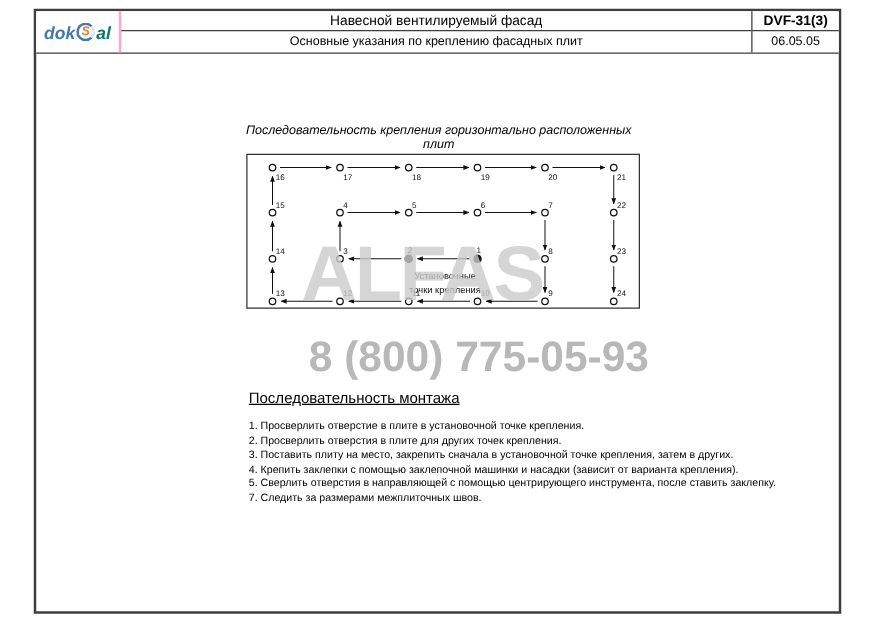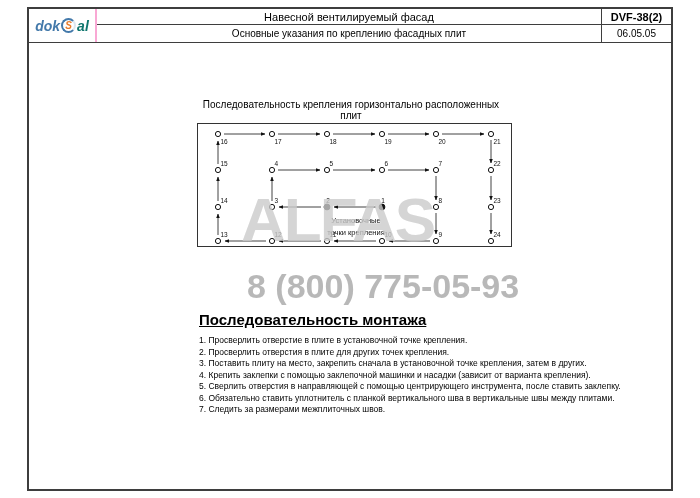--- a/index.html
+++ b/index.html
@@ -24,53 +24,53 @@
         font-size:14px;line-height:1;}
   .logo-dok{color:#4379aa;}
   .logo-al{color:#0f766e;}
   .logo-s{display:inline-flex;align-items:center;justify-content:center;
           width:15px;height:15px;margin:0 1px;border-radius:50%;
           border:2px solid #4379aa;border-right-color:rgba(67,121,170,0.18);
           box-sizing:border-box;}
   .logo-s span{color:#e87c2c;font-size:10px;font-weight:bold;font-style:italic;}
   
   .diagram-title{position:absolute;left:164px;top:90px;width:316px;
-                 text-align:center;font-size:10px;}
+                 text-align:center;font-size:10px;font-style:italic;}
   .diagram-box{position:absolute;left:168px;top:114px;width:315px;height:124px;
                border:1.5px solid #333;box-sizing:border-box;background:#fff;}
   .diagram-box svg{display:block;}
   
   .wm-name{position:absolute;left:212px;top:180px;font-size:62px;font-weight:bold;
            letter-spacing:-2px;line-height:1;color:rgba(203,203,203,0.8);
            z-index:5;pointer-events:none;}
   .wm-phone{position:absolute;left:218px;top:257px;font-size:34px;font-weight:bold;
             line-height:1.2;color:rgba(172,172,172,0.85);z-index:5;pointer-events:none;}
   
-  .instr-heading{position:absolute;left:170px;top:302px;font-size:15px;
-                 font-weight:bold;text-decoration:underline;}
+  .instr-heading{position:absolute;left:170px;top:302px;font-size:12px;
+                 font-weight:normal;text-decoration:underline;}
   .instr-list{position:absolute;left:170px;top:326px;width:475px;
               font-size:8.5px;line-height:11.5px;}
 </style>
 </head>
 <body>
 
 <div class="sheet">
 
   <div class="header">
     <div class="cell logo-cell">
       <span class="logo">
         <span class="logo-dok">dok</span>
         <span class="logo-s">
             <span>S</span>
           </span>
         <span class="logo-al">al</span>
       </span>
     </div>
     <div class="cell hdr-title">Навесной вентилируемый фасад</div>
-    <div class="cell hdr-doc">DVF-38(2)</div>
+    <div class="cell hdr-doc">DVF-31(3)</div>
     <div class="cell hdr-sub">Основные указания по креплению фасадных плит</div>
     <div class="cell hdr-date">06.05.05</div>
   </div>
 
   <div class="diagram-title">Последовательность крепления горизонтально расположенных плит</div>
 
   <div class="diagram-box">
     <svg width="312" height="121" viewBox="0 0 312 121" xmlns="http://www.w3.org/2000/svg">
         <defs>
           <marker id="arr" viewBox="0 0 10 10" refX="9" refY="5" markerWidth="6" markerHeight="6" orient="auto">
@@ -156,17 +156,16 @@
   <div class="wm-name">ALFAS</div>
   <div class="wm-phone">8 (800) 775-05-93</div>
 
   <div class="instr-heading">Последовательность монтажа</div>
   <div class="instr-list">
       <div>1. Просверлить отверстие в плите в установочной точке крепления.</div>
       <div>2. Просверлить отверстия в плите для других точек крепления.</div>
       <div>3. Поставить плиту на место, закрепить сначала в установочной точке крепления, затем в других.</div>
       <div>4. Крепить заклепки с помощью заклепочной машинки и насадки (зависит от варианта крепления).</div>
       <div>5. Сверлить отверстия в направляющей с помощью центрирующего инструмента, после ставить заклепку.</div>
-      <div>6. Обязательно ставить уплотнитель с планкой вертикального шва в вертикальные швы между плитами.</div>
       <div>7. Следить за размерами межплиточных швов.</div>
     </div>
 
 </div>
 
 </body></html>

